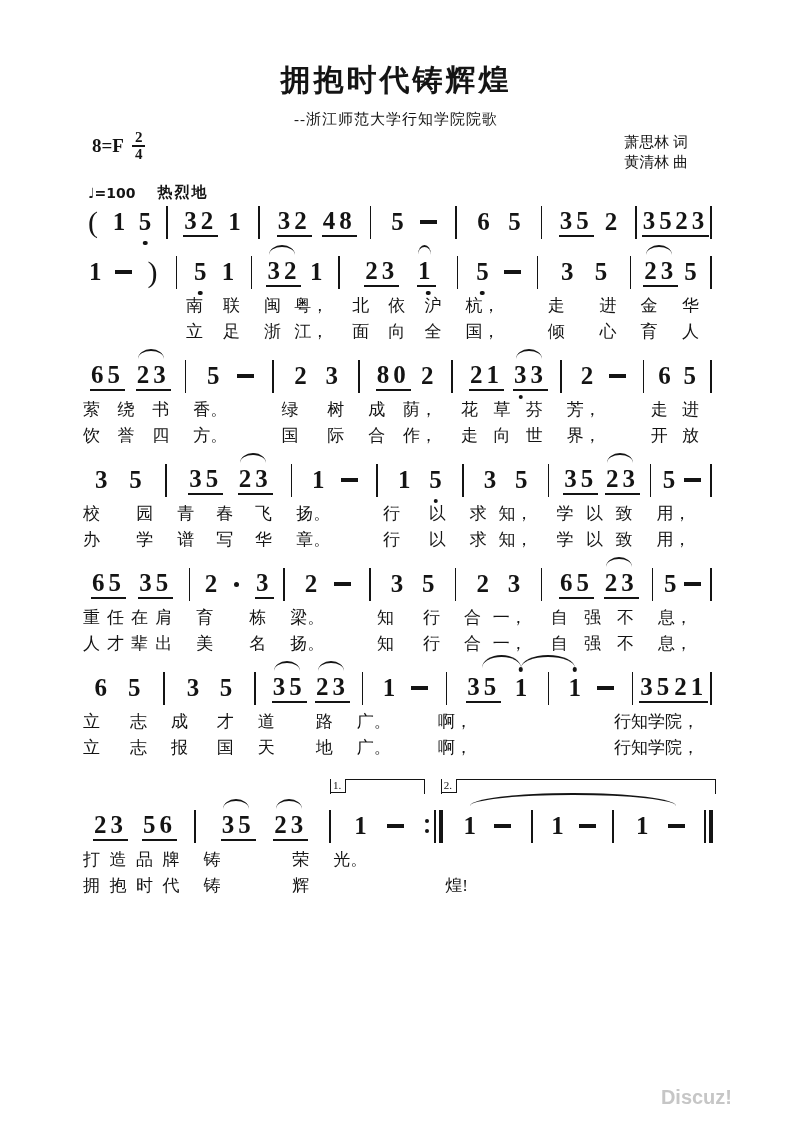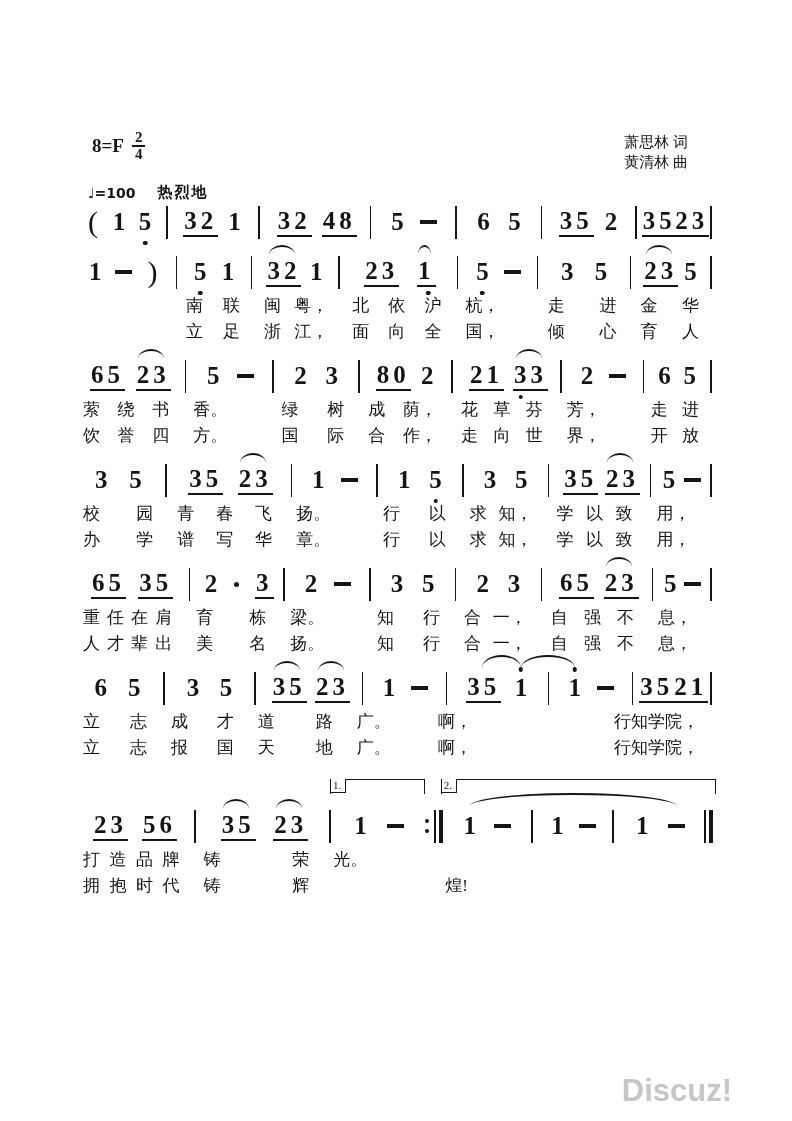--- a/index.html
+++ b/index.html
@@ -11,21 +11,21 @@
                  font-size:15px;letter-spacing:1px;}
   .key-sig{position:absolute;top:130px;left:92px;font-size:19px;font-weight:bold;display:flex;align-items:center;gap:8px;}
   .timesig{display:inline-flex;flex-direction:column;align-items:center;font-size:15px;line-height:15px;font-weight:bold;}
   .timesig .tnum{padding:0 3px;}
   .timesig .tnum:first-child{border-bottom:2px solid #141414;}
   .credits{position:absolute;top:132px;right:104px;text-align:left;font-size:15px;line-height:20px;}
   .tempo-row{position:absolute;top:183px;left:88px;font-size:14px;display:flex;align-items:center;gap:22px;}
   .tempo-mark{font-family:"DejaVu Sans",sans-serif;font-size:14px;font-weight:bold;}
   .expression{font-size:15px;font-weight:bold;letter-spacing:2px;}
   .watermark{position:absolute;right:60px;bottom:12px;font-family:"Liberation Sans",sans-serif;
-             font-weight:bold;font-size:31px;color:#c6c6c6;letter-spacing:0;}
+             font-weight:bold;font-size:20px;color:#c6c6c6;letter-spacing:0;}
   .score{position:absolute;left:75px;top:202px;width:640px;}
   .system{margin-bottom:12px;}
   .system.s1{margin-bottom:10px;}
   .system.s7{margin-top:46px;}
   .music-row{display:flex;align-items:center;height:40px;position:relative;}
   .measure{display:flex;align-items:center;justify-content:space-evenly;height:40px;}
   .bar-slot{display:flex;align-items:center;justify-content:center;gap:3px;height:40px;flex:0 0 auto;}
   .bl{background:#141414;height:33px;display:inline-block;}
   .colon{display:flex;flex-direction:column;gap:6px;margin-right:2px;}
   .colon i{width:4px;height:4px;border-radius:50%;background:#141414;}
@@ -47,20 +47,22 @@
   .volta-label{position:absolute;left:0;top:-1px;font-size:11px;line-height:13px;padding:0 4px 0 2px;
                border-right:1px solid #141414;border-bottom:1px solid #141414;background:#fff;}
   .lyrics-row{display:flex;margin-top:2px;line-height:24px;font-size:17px;}
   .lyric-cell{display:flex;justify-content:space-between;padding:0 8px;overflow:visible;white-space:nowrap;}
   .lyric-cell span{display:inline-block;}
 </style>
 </head>
 <body>
 
 <div class="sheet">
+  <div class="page-title">拥抱时代铸辉煌</div>
+  <div class="page-subtitle">--浙江师范大学行知学院院歌</div>
 
   <div class="key-sig">
     <span>8=F</span>
     <span class="timesig">
       <span class="tnum">2</span>
       <span class="tnum">4</span>
     </span>
   </div>
 
   <div class="credits">

